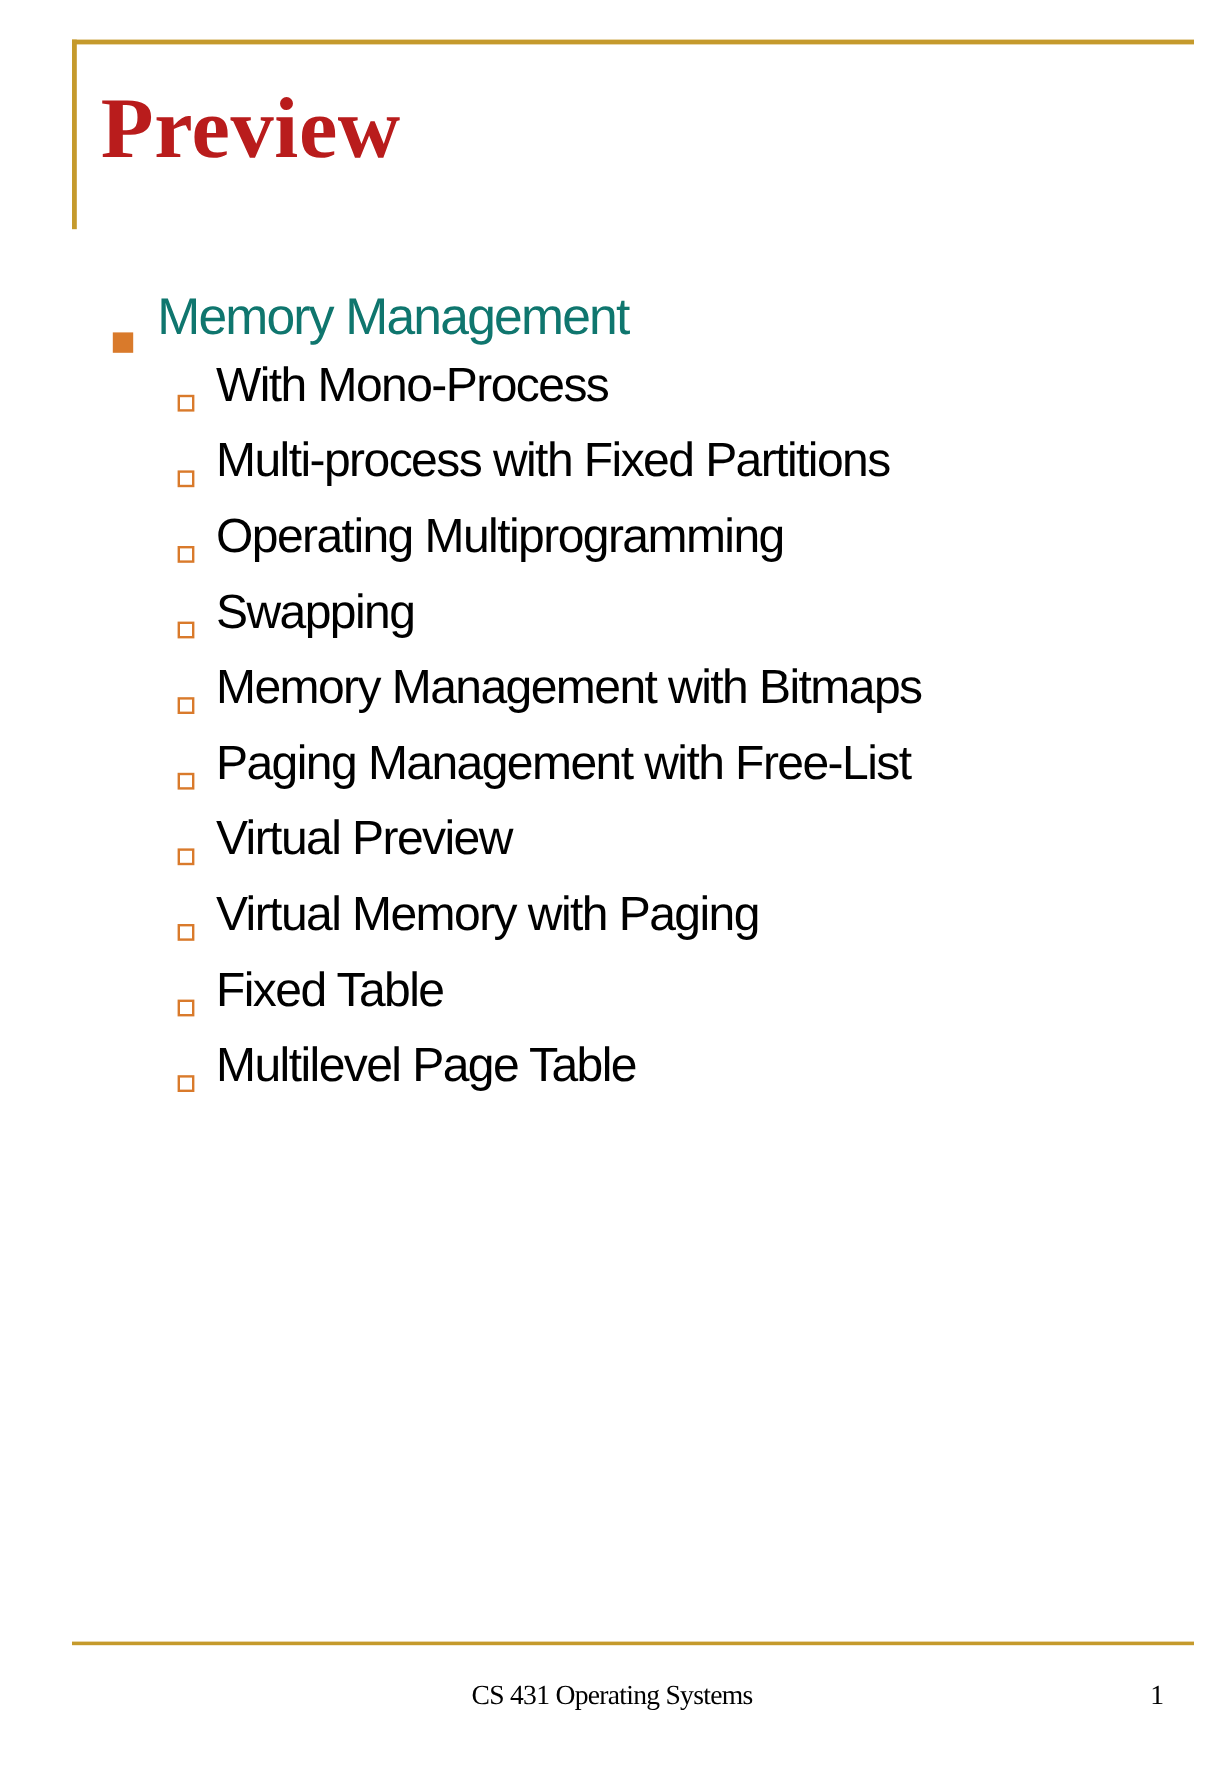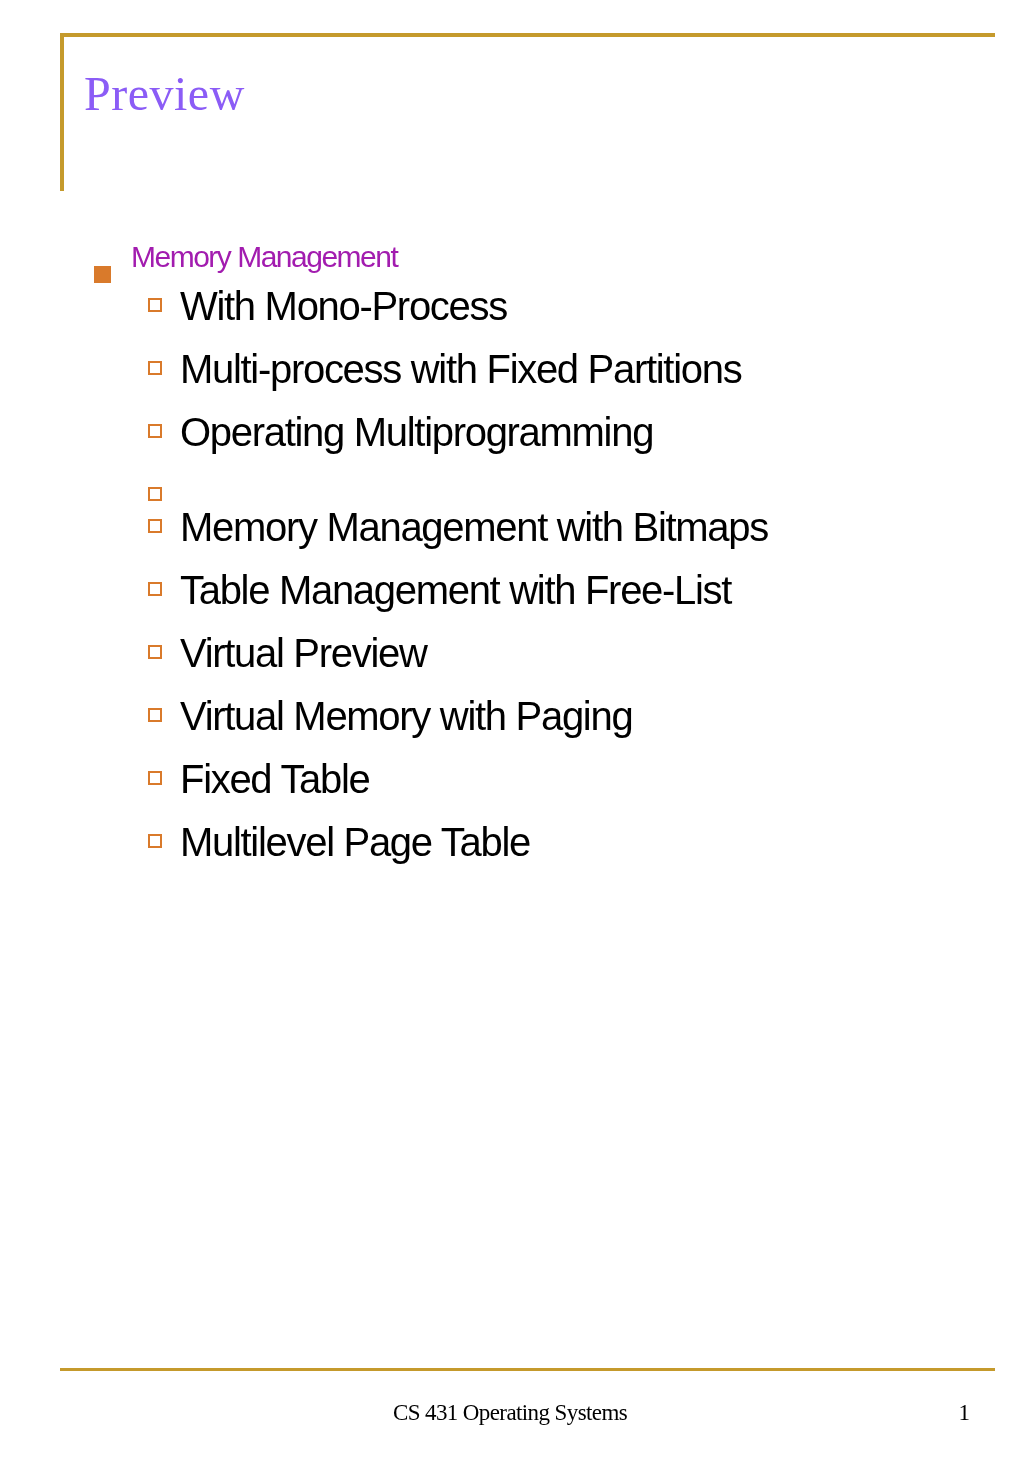--- a/index.html
+++ b/index.html
@@ -34,23 +34,23 @@
       left: 60px;
       width: 4px;
       height: 158px;
       background: #c59a2c;
     }
     .title {
       position: absolute;
       top: 66px;
       left: 84px;
       font-family: Georgia, "Times New Roman", serif;
-      font-size: 48px;
-      font-weight: normal;
-      color: #8b5cf6;
+      font-size: 72px;
+      font-weight: bold;
+      color: #b91c1c;
       letter-spacing: 0.5px;
     }
     .content {
       position: absolute;
       top: 240px;
       left: 94px;
       right: 60px;
     }
     .l1 {
       display: flex;
@@ -61,31 +61,31 @@
       width: 17px;
       height: 17px;
       background: #d97a2b;
       margin-right: 20px;
       flex-shrink: 0;
       position: relative;
       top: 16px;
     }
     .l1-text {
       font-family: Arial, sans-serif;
-      font-size: 30px;
-      color: #a21caf;
+      font-size: 43px;
+      color: #0f766e;
       letter-spacing: -1.5px;
     }
     .l2-list {
       margin-left: 54px;
       margin-top: 8px;
     }
     .l2 {
       display: flex;
-      align-items: flex-start;
+      align-items: center;
       margin-bottom: 18px;
     }
     .l2-bullet {
       width: 14px;
       height: 14px;
       border: 2px solid #d97a2b;
       margin-right: 18px;
       flex-shrink: 0;
       position: relative;
       top: 14px;
@@ -146,28 +146,29 @@
       <div class="l2">
         <span class="l2-bullet"></span>
         <span class="l2-text">Multi-process with Fixed Partitions</span>
       </div>
       <div class="l2">
         <span class="l2-bullet"></span>
         <span class="l2-text">Operating Multiprogramming</span>
       </div>
       <div class="l2">
         <span class="l2-bullet"></span>
+        <span class="l2-text">Swapping</span>
       </div>
       <div class="l2">
         <span class="l2-bullet"></span>
         <span class="l2-text">Memory Management with Bitmaps</span>
       </div>
       <div class="l2">
         <span class="l2-bullet"></span>
-        <span class="l2-text">Table Management with Free-List</span>
+        <span class="l2-text">Paging Management with Free-List</span>
       </div>
       <div class="l2">
         <span class="l2-bullet"></span>
         <span class="l2-text">Virtual Preview</span>
       </div>
       <div class="l2">
         <span class="l2-bullet"></span>
         <span class="l2-text">Virtual Memory with Paging</span>
       </div>
       <div class="l2">

